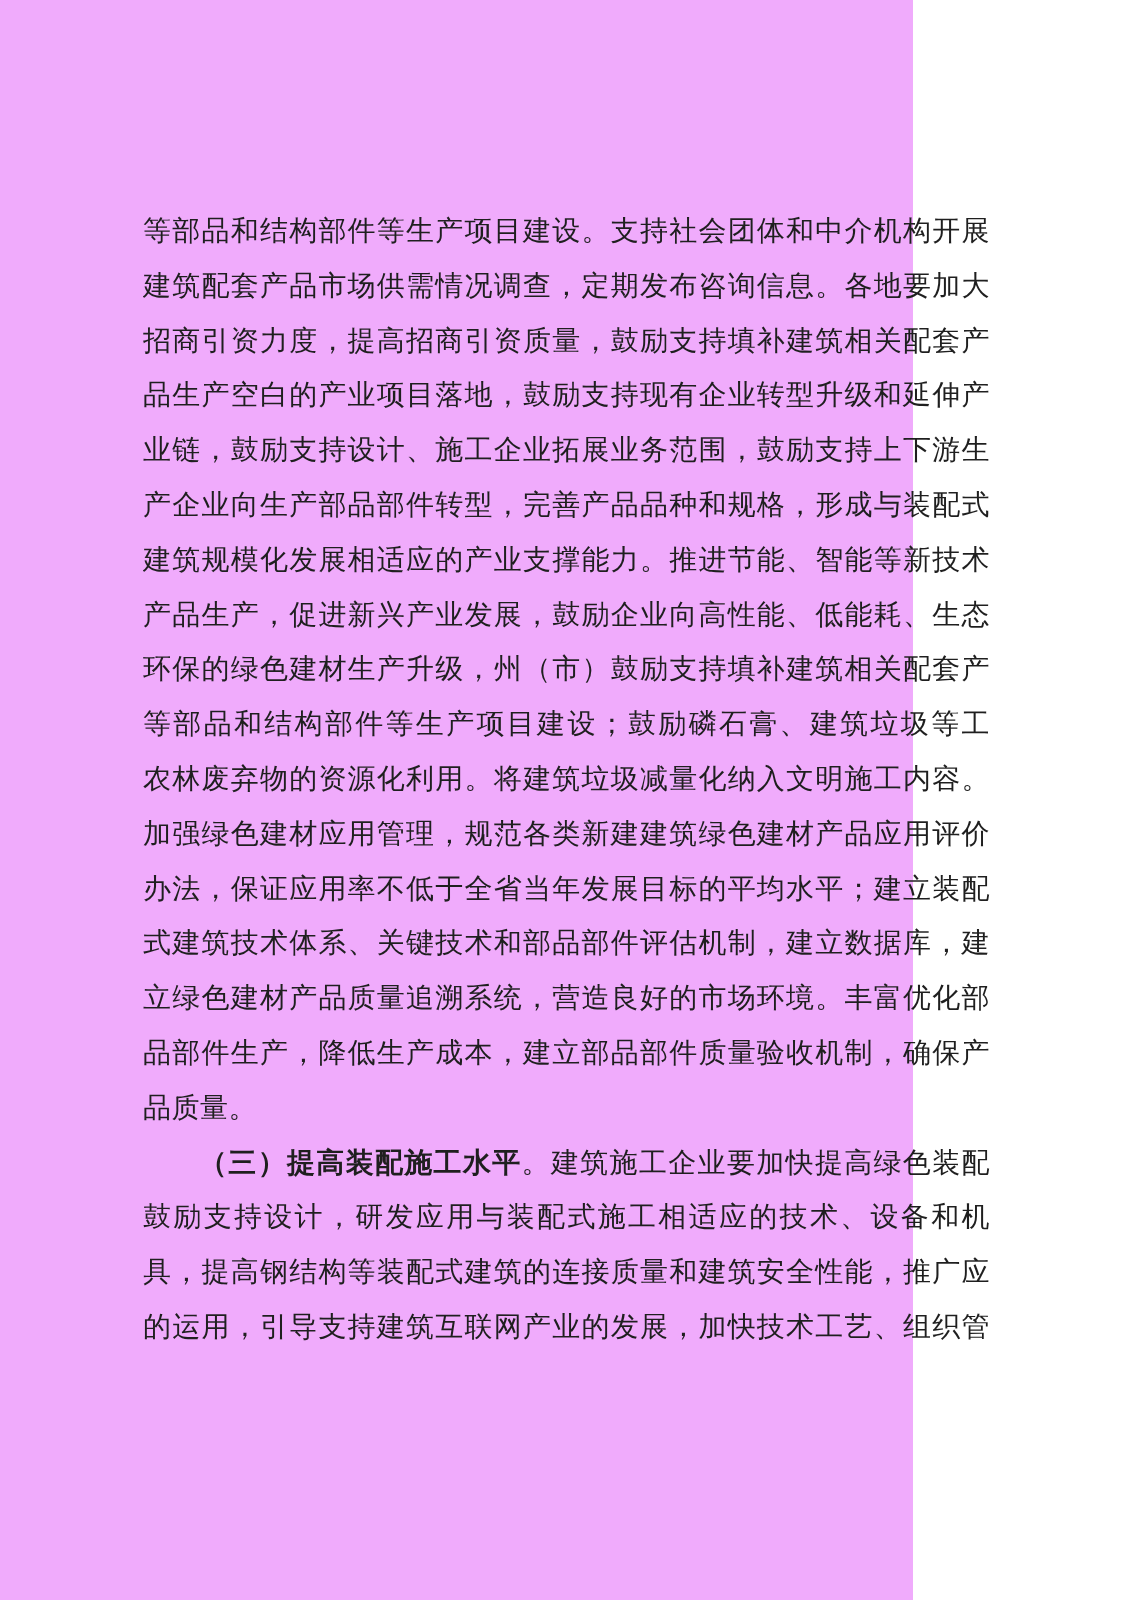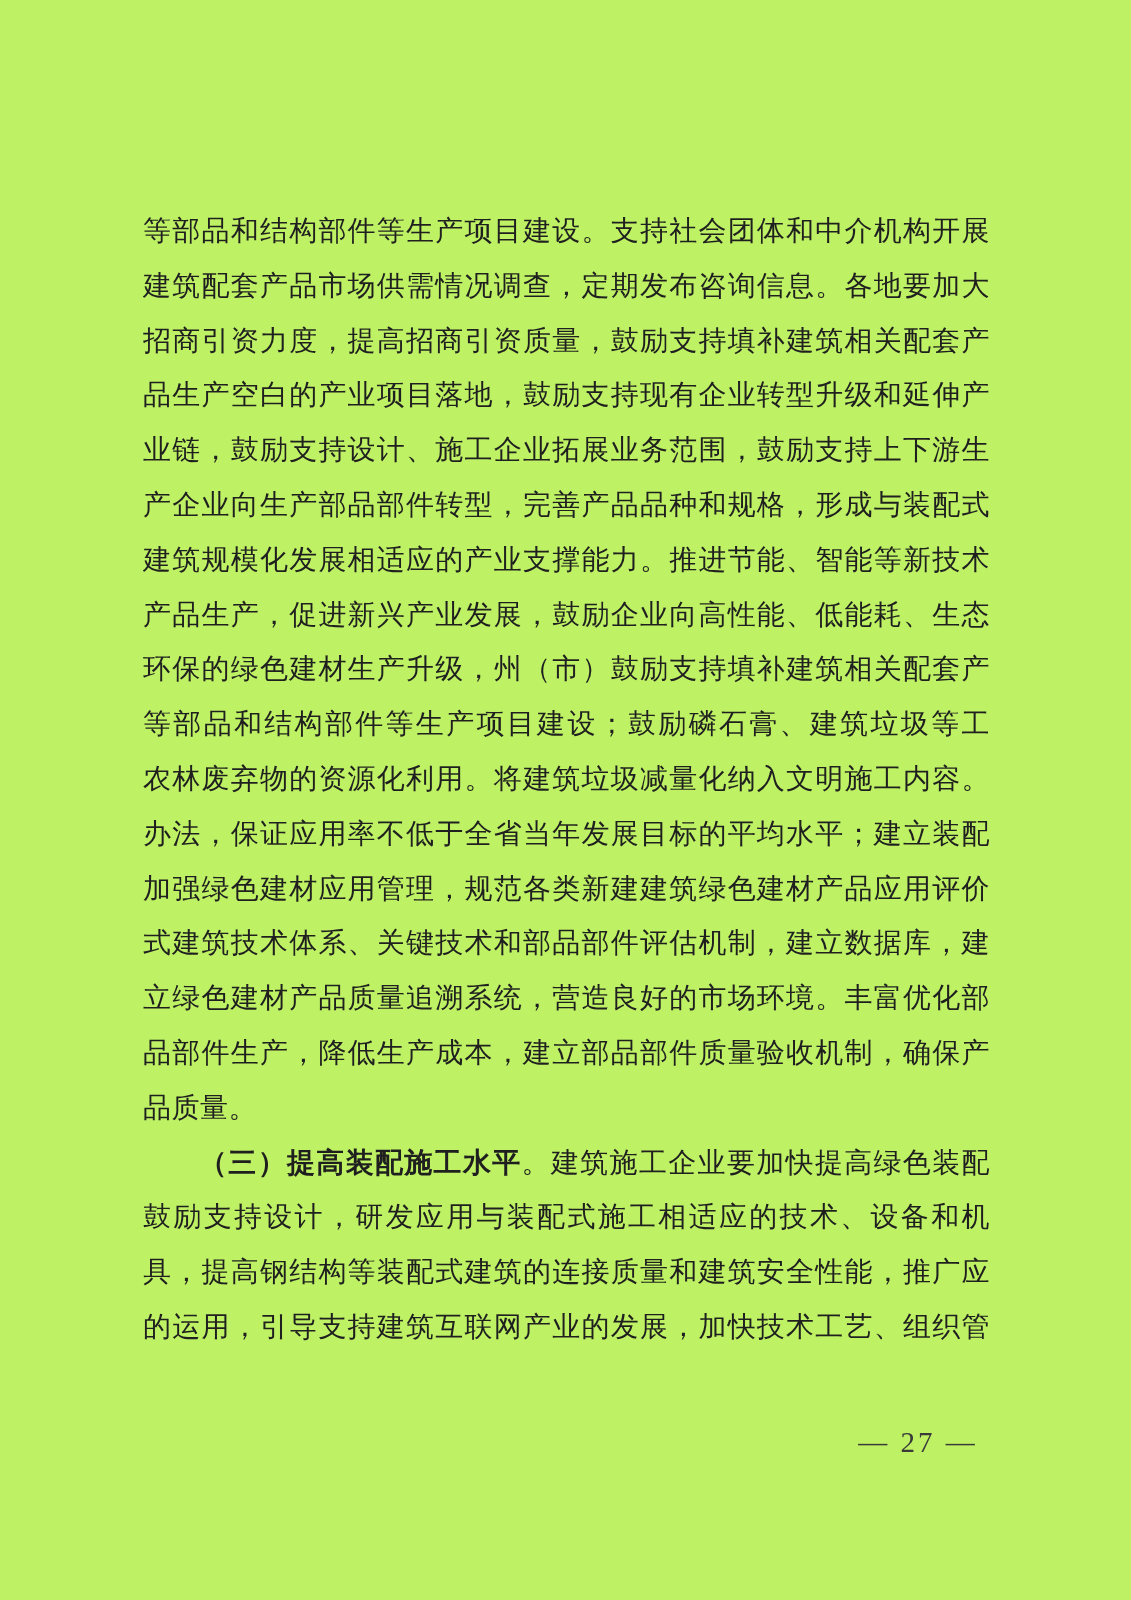--- a/index.html
+++ b/index.html
@@ -6,23 +6,23 @@
     margin: 0;
     padding: 0;
     width: 1131px;
     height: 1600px;
     background: #ffffff;
     overflow: hidden;
     font-family: "Liberation Serif", "DejaVu Serif", serif;
   }
   .page {
     position: relative;
-    width: 1131px;
+    width: 913px;
     height: 1600px;
-    background: #bef264;
+    background: #f0abfc;
   }
   .doc {
     position: absolute;
     left: 143px;
     top: 204px;
     width: 847px;
     color: #1f1f1f;
     font-size: 28px;
   }
   .line {
@@ -65,25 +65,24 @@
       <div class="line">建筑配套产品市场供需情况调查，定期发布咨询信息。各地要加大</div>
       <div class="line">招商引资力度，提高招商引资质量，鼓励支持填补建筑相关配套产</div>
       <div class="line">品生产空白的产业项目落地，鼓励支持现有企业转型升级和延伸产</div>
       <div class="line">业链，鼓励支持设计、施工企业拓展业务范围，鼓励支持上下游生</div>
       <div class="line">产企业向生产部品部件转型，完善产品品种和规格，形成与装配式</div>
       <div class="line">建筑规模化发展相适应的产业支撑能力。推进节能、智能等新技术</div>
       <div class="line">产品生产，促进新兴产业发展，鼓励企业向高性能、低能耗、生态</div>
       <div class="line">环保的绿色建材生产升级，州（市）鼓励支持填补建筑相关配套产</div>
       <div class="line">等部品和结构部件等生产项目建设；鼓励磷石膏、建筑垃圾等工</div>
       <div class="line">农林废弃物的资源化利用。将建筑垃圾减量化纳入文明施工内容。</div>
+      <div class="line">加强绿色建材应用管理，规范各类新建建筑绿色建材产品应用评价</div>
       <div class="line">办法，保证应用率不低于全省当年发展目标的平均水平；建立装配</div>
-      <div class="line">加强绿色建材应用管理，规范各类新建建筑绿色建材产品应用评价</div>
       <div class="line">式建筑技术体系、关键技术和部品部件评估机制，建立数据库，建</div>
       <div class="line">立绿色建材产品质量追溯系统，营造良好的市场环境。丰富优化部</div>
       <div class="line">品部件生产，降低生产成本，建立部品部件质量验收机制，确保产</div>
       <div class="line left-last">品质量。</div>
       <div class="line indent"><b>（三）提高装配施工水平</b>。建筑施工企业要加快提高绿色装配</div>
       <div class="line">鼓励支持设计，研发应用与装配式施工相适应的技术、设备和机</div>
       <div class="line">具，提高钢结构等装配式建筑的连接质量和建筑安全性能，推广应</div>
       <div class="line">的运用，引导支持建筑互联网产业的发展，加快技术工艺、组织管</div>
     </div>
-  <div class="footer">— 27 —</div>
 </div>
 
 </body></html>

